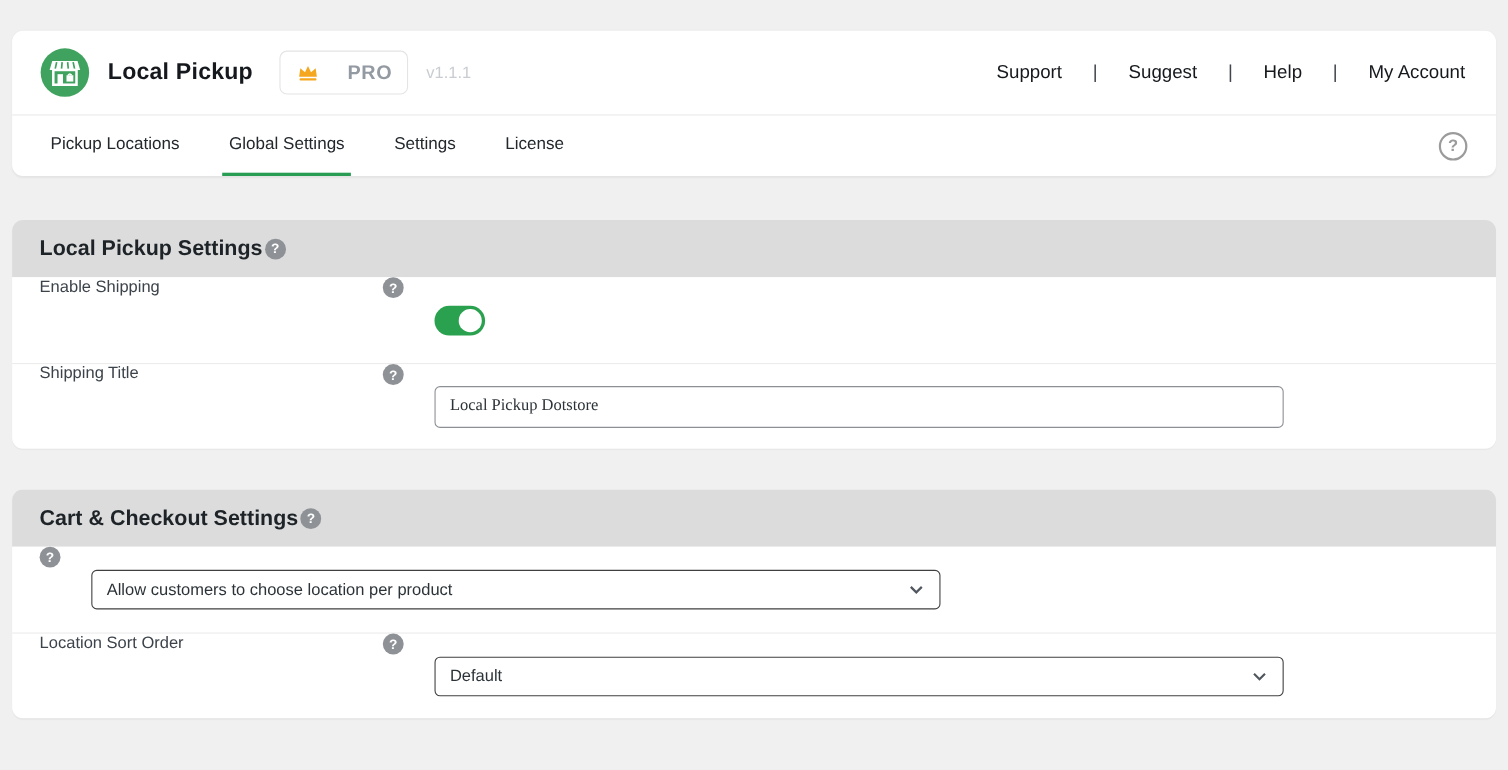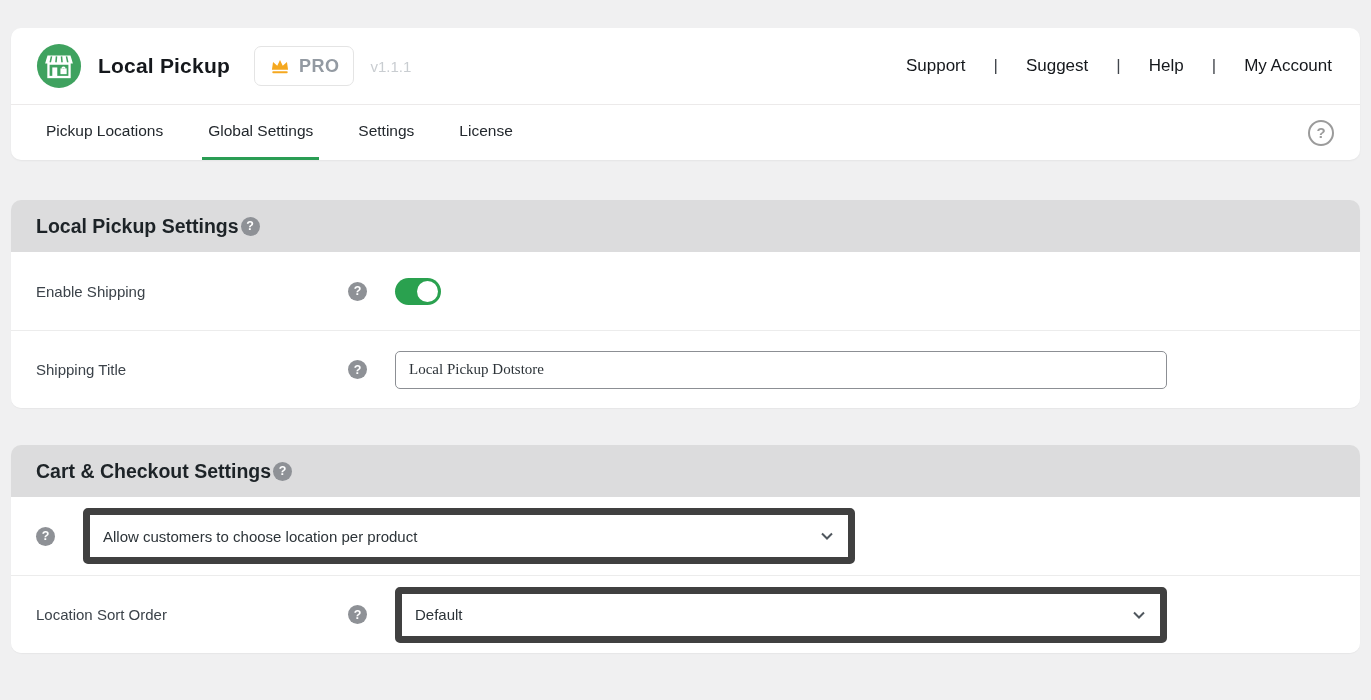--- a/index.html
+++ b/index.html
@@ -26,21 +26,21 @@
     border-bottom:1px solid #eceaea;
   }
   .logo { width:46px; height:46px; flex:0 0 46px; display:flex; }
   .app-title {
     margin-left:16px;
     font-size:21px; font-weight:700; color:#15181c;
     letter-spacing:.2px;
   }
   .pro-badge {
     margin-left:24px;
-    display:flex; align-items:center; gap:8px;
+    display:flex; align-items:center; gap:25px;
     border:1px solid #e4e4e4; border-radius:7px;
     background:#fff;
     padding:8px 14px;
     cursor:pointer;
   }
   .pro-badge .pro-text {
     font-size:18px; font-weight:700; color:#939aa2; letter-spacing:.5px;
   }
   .version { margin-left:16px; font-size:15px; color:#c9cdd1; }
   .header-links {
@@ -91,21 +91,21 @@
   .section-title { font-size:19.5px; font-weight:700; color:#1d2327; }
   .help-filled {
     width:19px; height:19px; border-radius:50%;
     background:#8e9196; color:#fff;
     font-size:12.5px; font-weight:700;
     display:flex; align-items:center; justify-content:center;
     cursor:pointer; flex:0 0 19px;
   }
   .rows { background:#fff; }
   .row {
-    display:flex; align-items:center;
+    display:flex; 
     height:78px;
     padding:0 26px 0 25px;
   }
   .row + .row { border-top:1px solid #ececec; }
   .row-label { width:312px; font-size:15px; color:#3c434a; }
   .row-help { margin-right:28px; }
 
   
   .control { width:772px; display:flex; align-items:center; }
   .toggle {
@@ -120,22 +120,22 @@
   }
   .text-input {
     width:772px; height:38px;
     border:1px solid #8c8f94; border-radius:5px;
     padding:0 13px;
     font-family:Liberation Serif, serif;
     font-size:15px; color:#2c3338;
     background:#fff;
   }
   .select {
-    width:772px; height:56px;
-    border:7px solid #404040; border-radius:5px;
+    width:772px; height:36px;
+    border:1px solid #404040; border-radius:5px;
     padding:0 13px;
     background:#fff;
     display:flex; align-items:center; justify-content:space-between;
     font-size:15px; color:#2c3338;
     cursor:pointer;
   }
   .chevron { display:flex; flex:0 0 auto; margin-left:10px; }
 </style>
 </head>
 <body>

